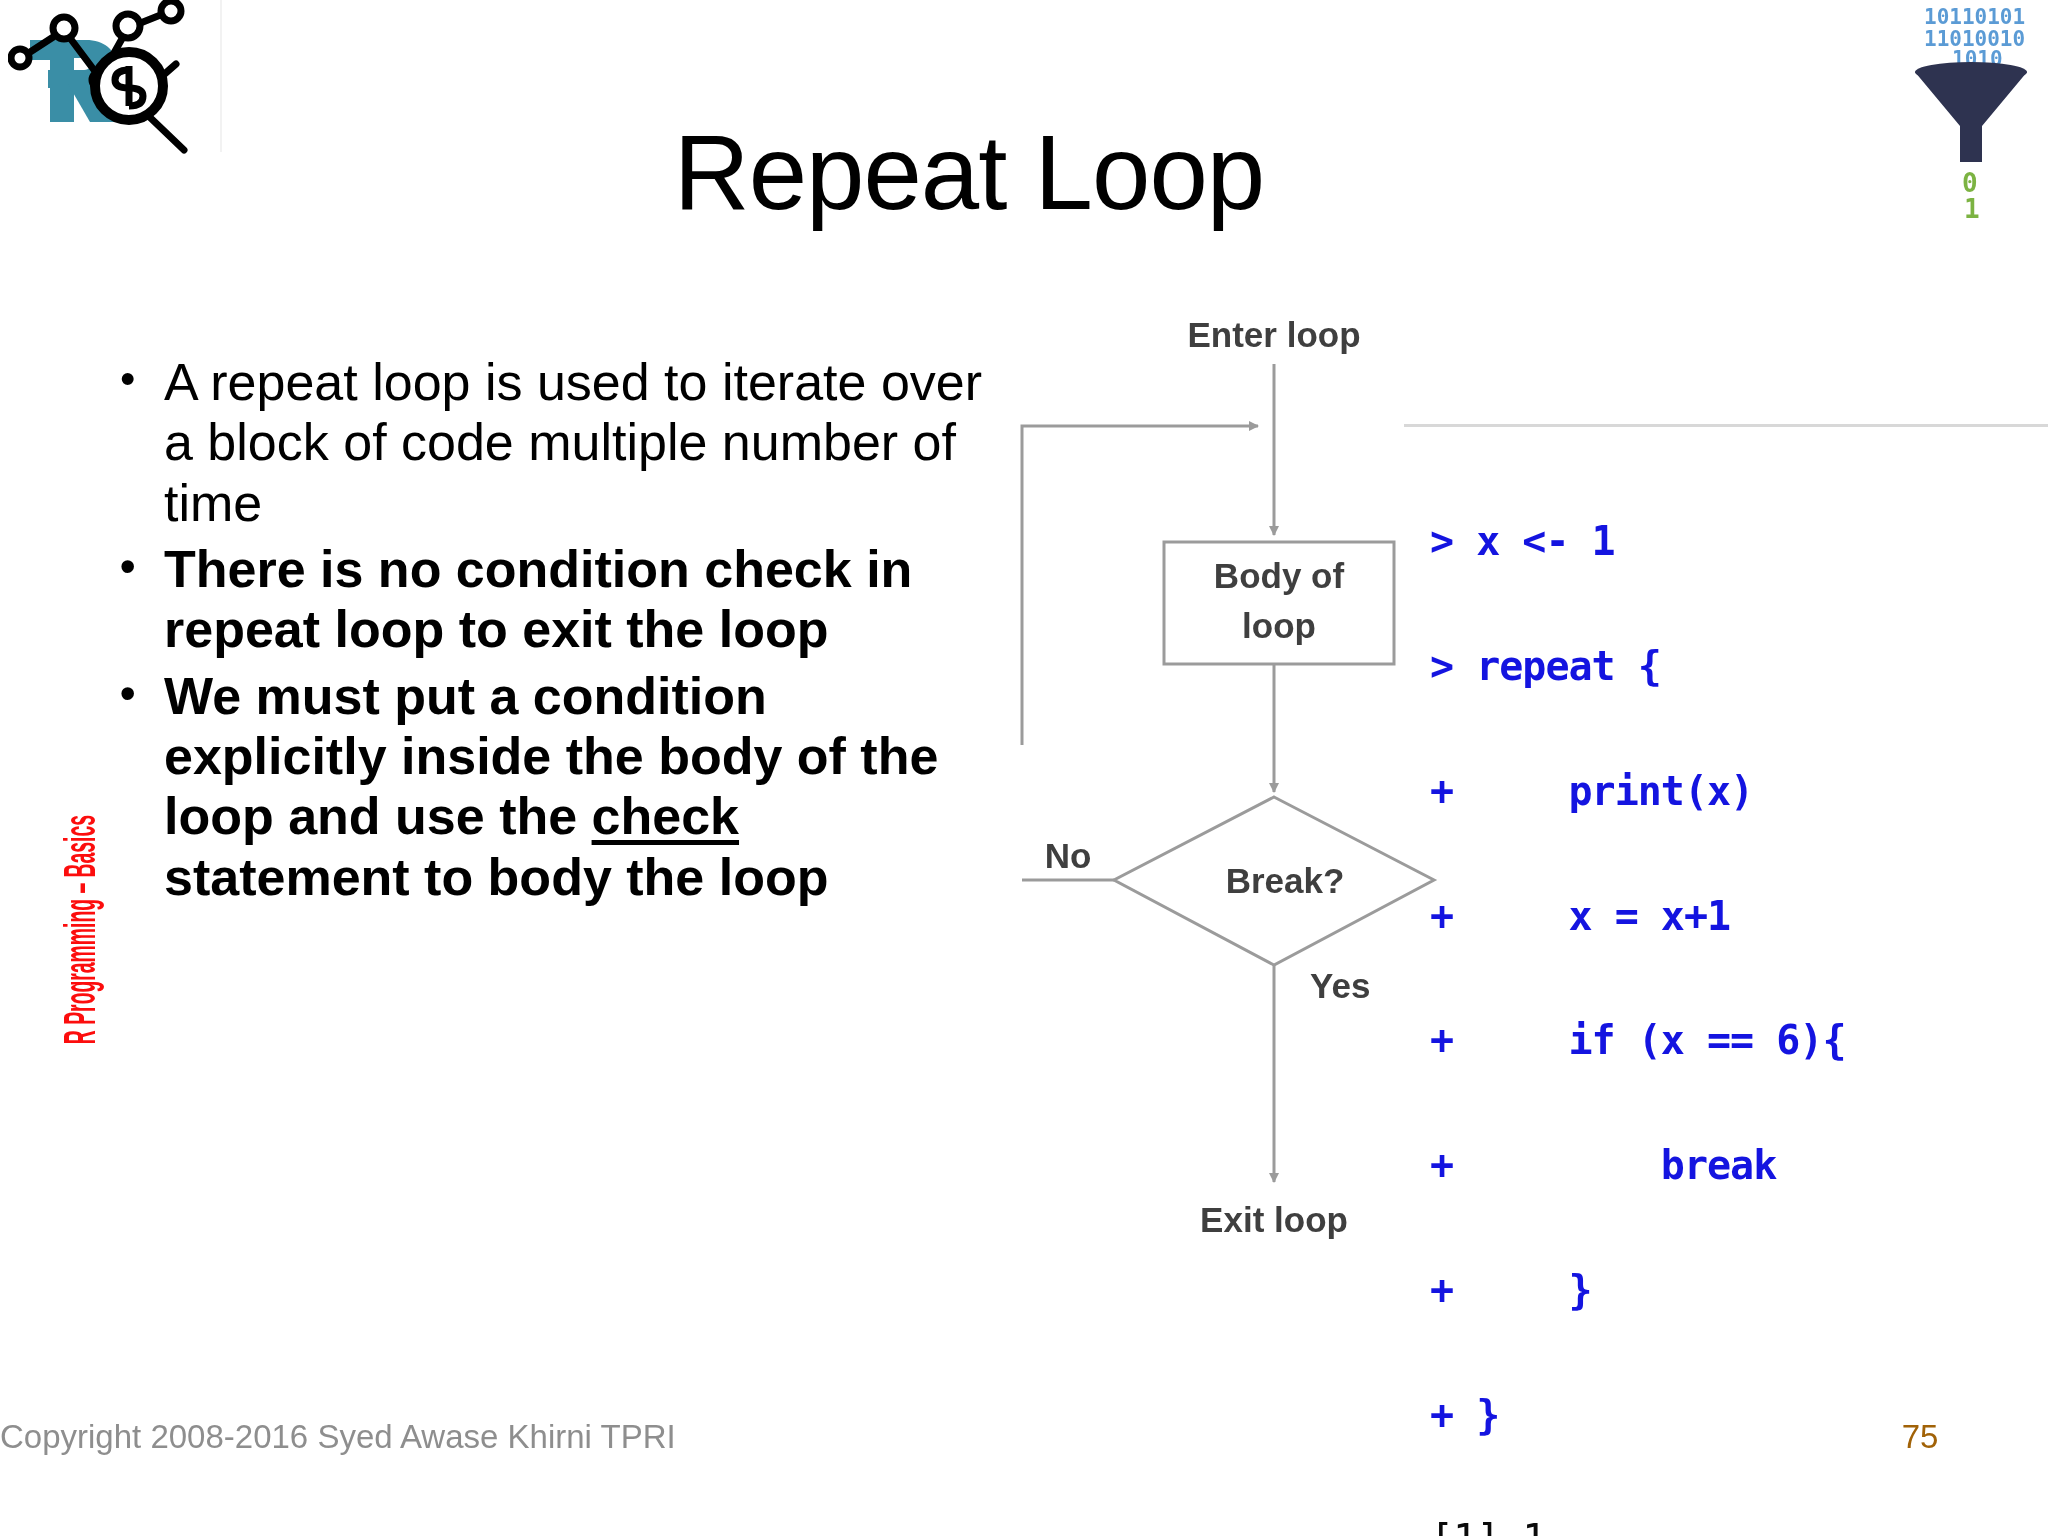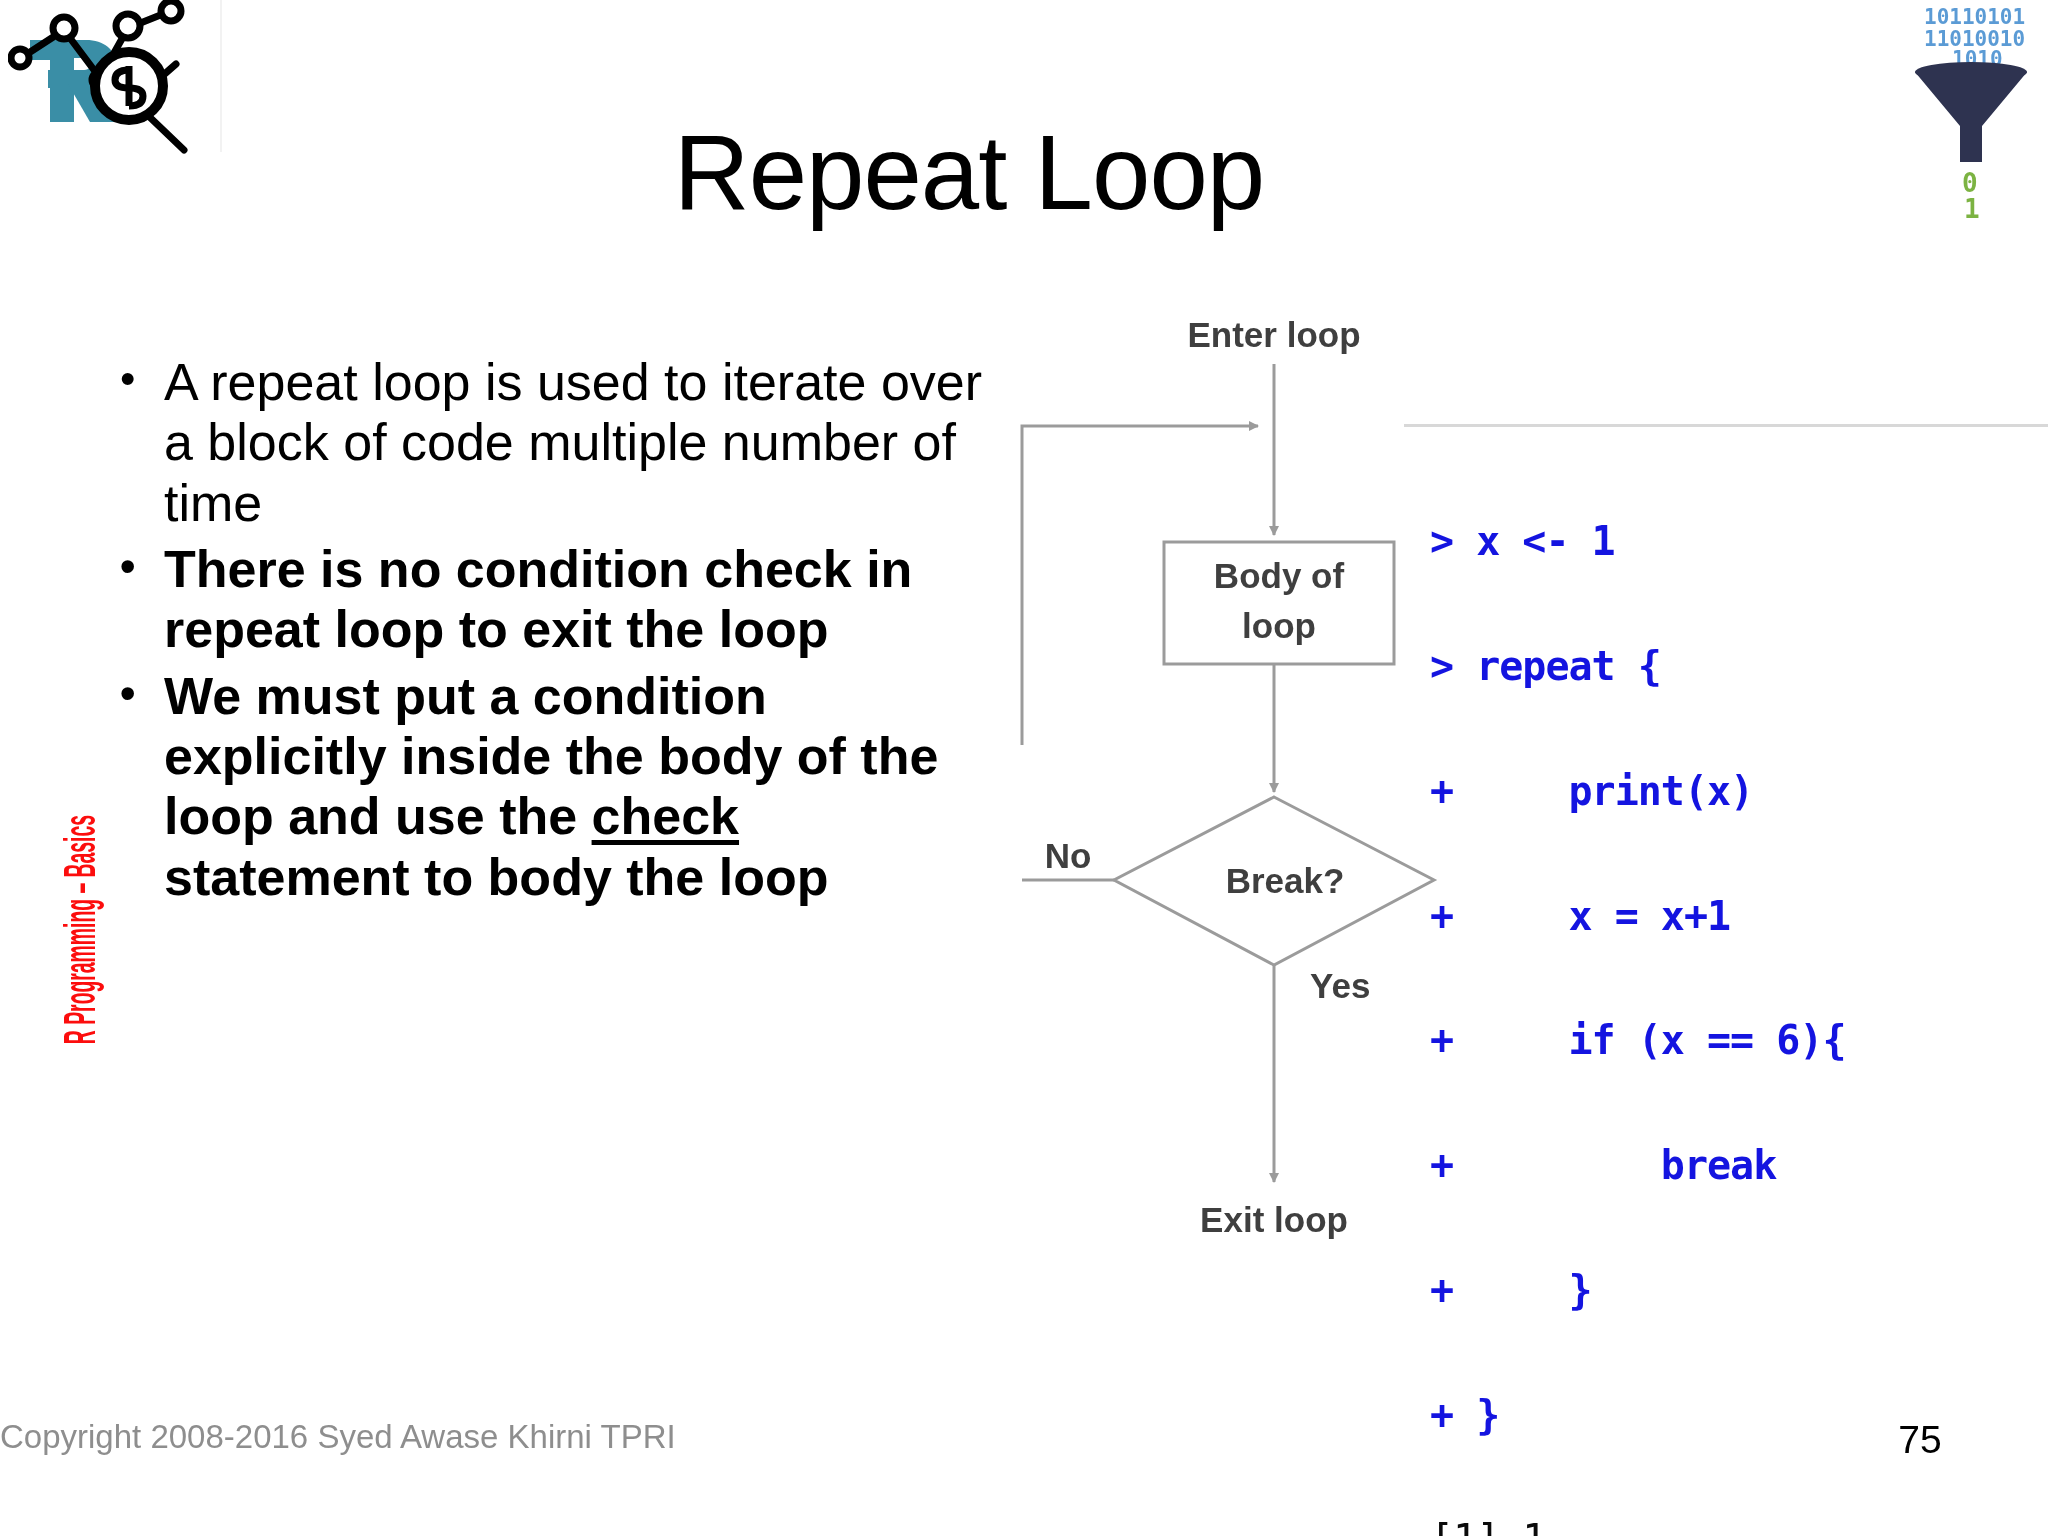--- a/index.html
+++ b/index.html
@@ -63,21 +63,21 @@
   #console .code-ln{color:#1414e0;font-weight:600;letter-spacing:-1px;}
   #console .out-ln{color:#0a0a0a;font-weight:400;letter-spacing:-1px;}
 
   
   #footer-text{
     position:absolute;left:0;top:1418px;width:2048px;
     font-size:33px;color:#8e8e8e;
   }
   #page-number{
     position:absolute;left:1860px;top:1418px;width:120px;text-align:center;
-    font-size:39px;color:#000000;
+    font-size:33px;color:#a16207;
   }
 </style>
 </head>
 <body>
 
 <div id="brand-logo">
   <svg width="212" height="160" viewBox="0 0 212 160" xmlns="http://www.w3.org/2000/svg">
 
     <g fill="#3a8ea6">
       <path d="M22 40 h44 v82 h-24 v-62 h-20 z"></path>

